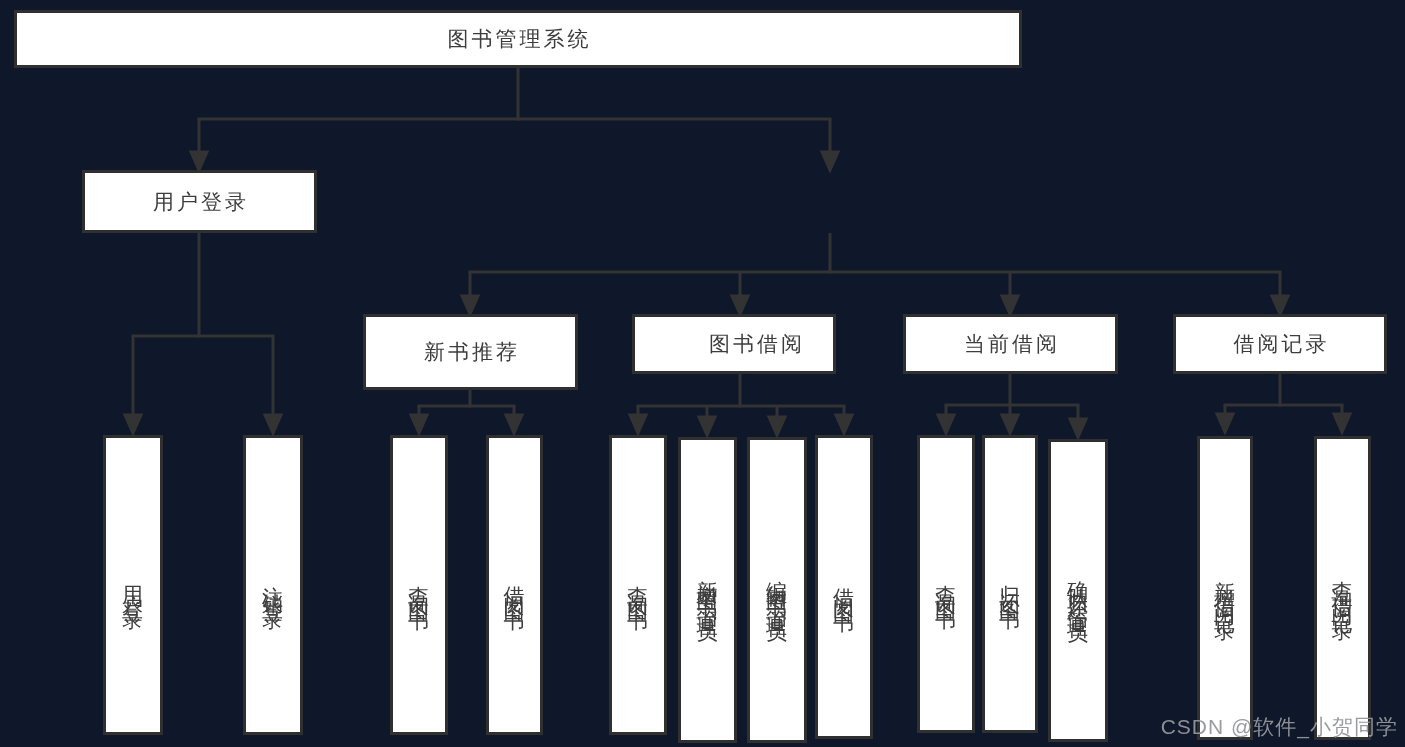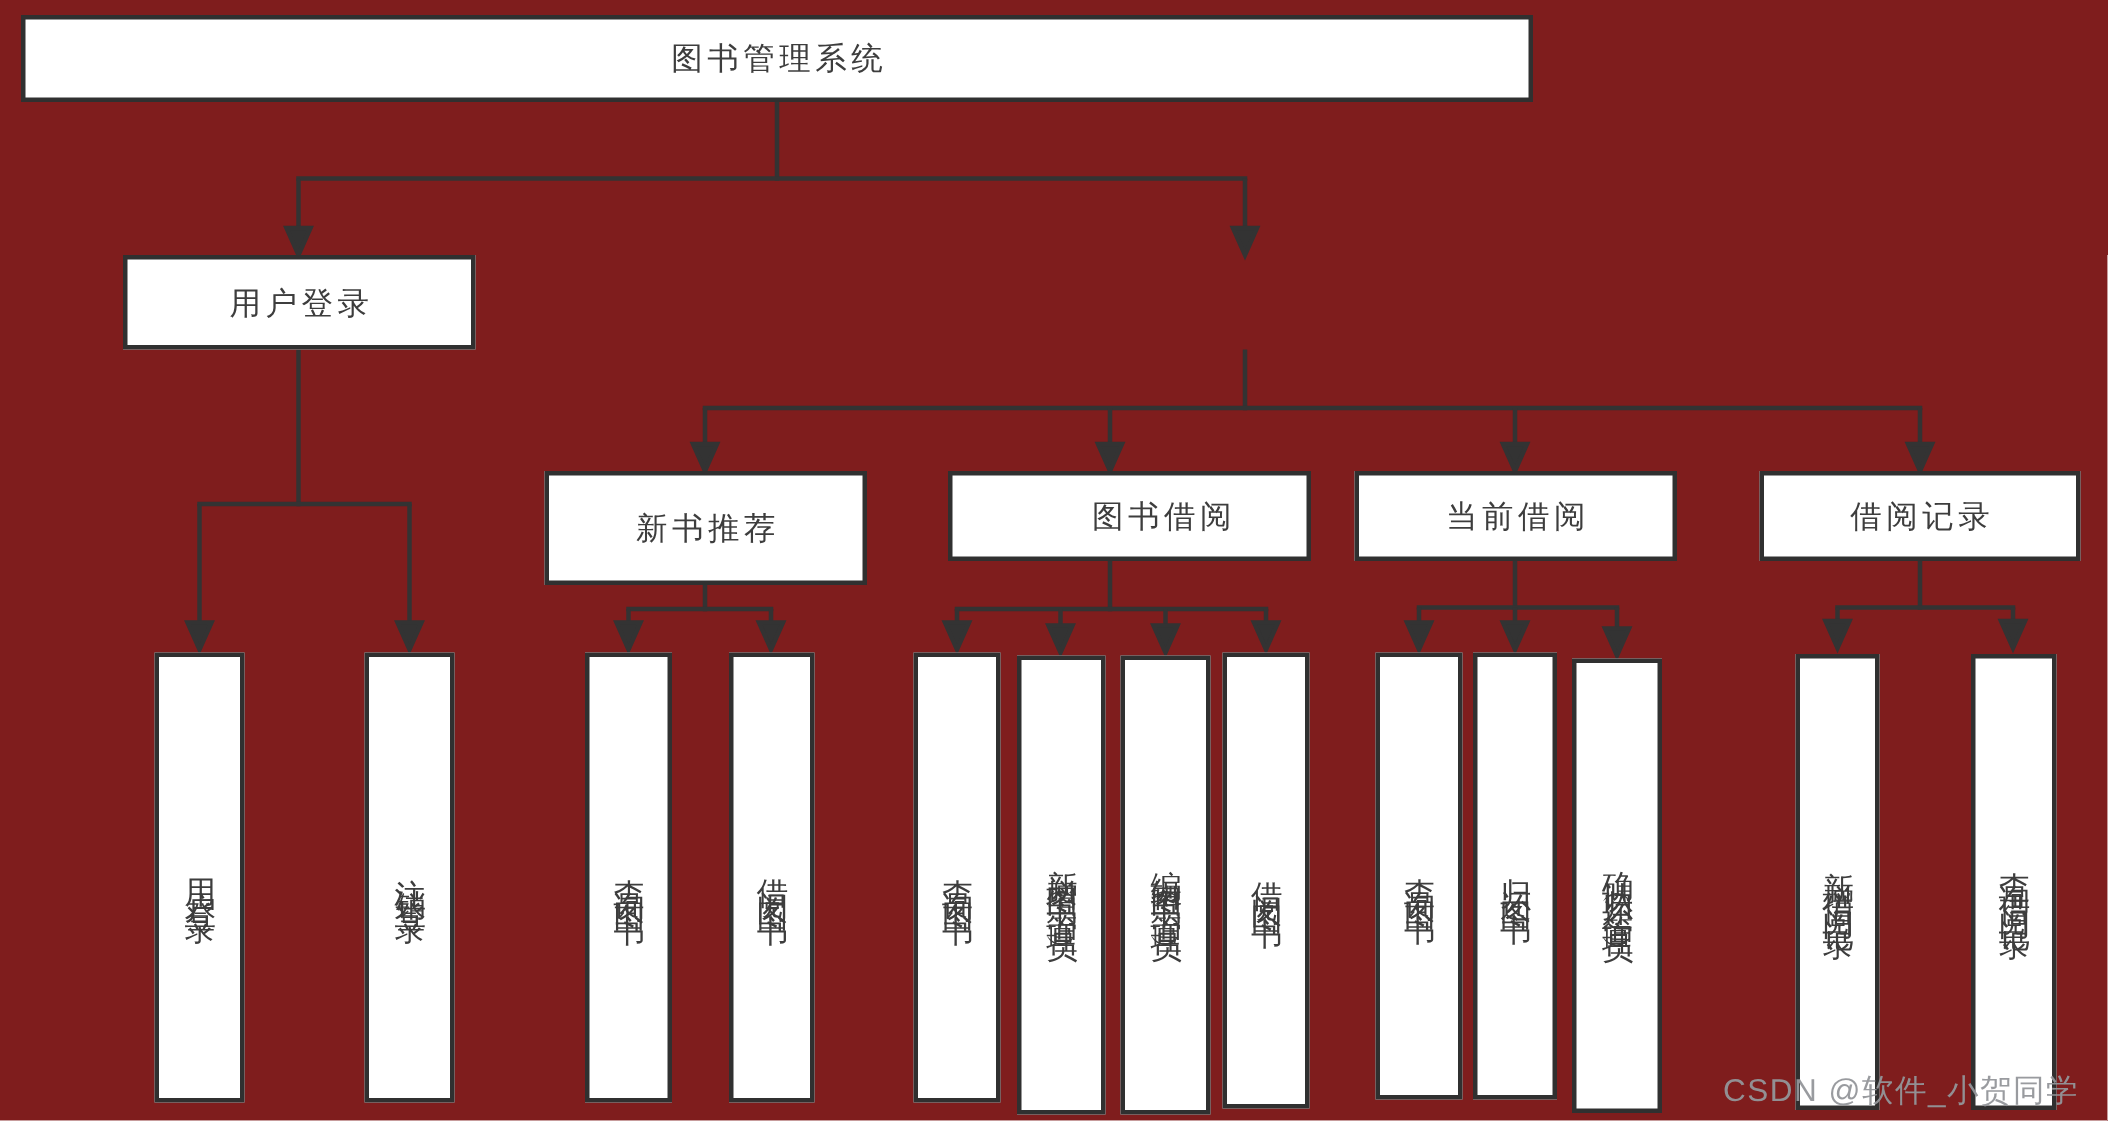--- a/index.html
+++ b/index.html
@@ -5,21 +5,21 @@
   html, body {
     margin: 0;
     padding: 0;
     background: #ffffff;
     font-family: "Liberation Sans", "DejaVu Sans", sans-serif;
   }
   #canvas {
     position: relative;
     width: 1405px;
     height: 747px;
-    background: #7f1d1d;
+    background: #0f172a;
     overflow: hidden;
   }
   #connectors {
     position: absolute;
     left: 0; top: 0;
     width: 1405px;
     height: 747px;
     z-index: 1;
   }
   .node {
@@ -45,21 +45,21 @@
     font-size: 21px;
     letter-spacing: 8px;
     line-height: 1;
     white-space: nowrap;
   }
   .v-box.long .v-label {
     letter-spacing: 6px;
   }
   #watermark {
     position: absolute;
-    right: 19px;
+    right: 7px;
     top: 713px;
     z-index: 5;
     font-size: 21px;
     letter-spacing: 1px;
     color: rgba(148, 150, 154, 0.95);
     white-space: nowrap;
     pointer-events: none;
   }
 </style>
 </head>
@@ -129,21 +129,21 @@
       <line x1="1342" y1="405" x2="1342" y2="416"></line>
       <polygon points="1334,414 1350,414 1342,432"></polygon>
     </g>
   </svg>
 
   <div class="node h-box" style="left:14px; top:10px; width:1008px; height:58px;">图书管理系统</div>
 
   <div class="node h-box" style="left:82px; top:170px; width:235px; height:63px;">用户登录</div>
 
   <div class="node h-box" style="left:363px; top:314px; width:215px; height:76px;">新书推荐</div>
-  <div class="node h-box" style="left:632px; top:314px; width:242px; height:60px;padding-left:43px;">图书借阅</div>
+  <div class="node h-box" style="left:632px; top:314px; width:204px; height:60px;padding-left:43px;">图书借阅</div>
   <div class="node h-box" style="left:903px; top:314px; width:215px; height:60px;">当前借阅</div>
   <div class="node h-box" style="left:1173px; top:314px; width:214px; height:60px;">借阅记录</div>
 
   <div class="node v-box" style="left:103px; top:435px; width:60px; height:300px;">
     <span class="v-label">用户登录</span>
   </div>
   <div class="node v-box" style="left:243px; top:435px; width:60px; height:300px;">
     <span class="v-label">注销登录</span>
   </div>
 

